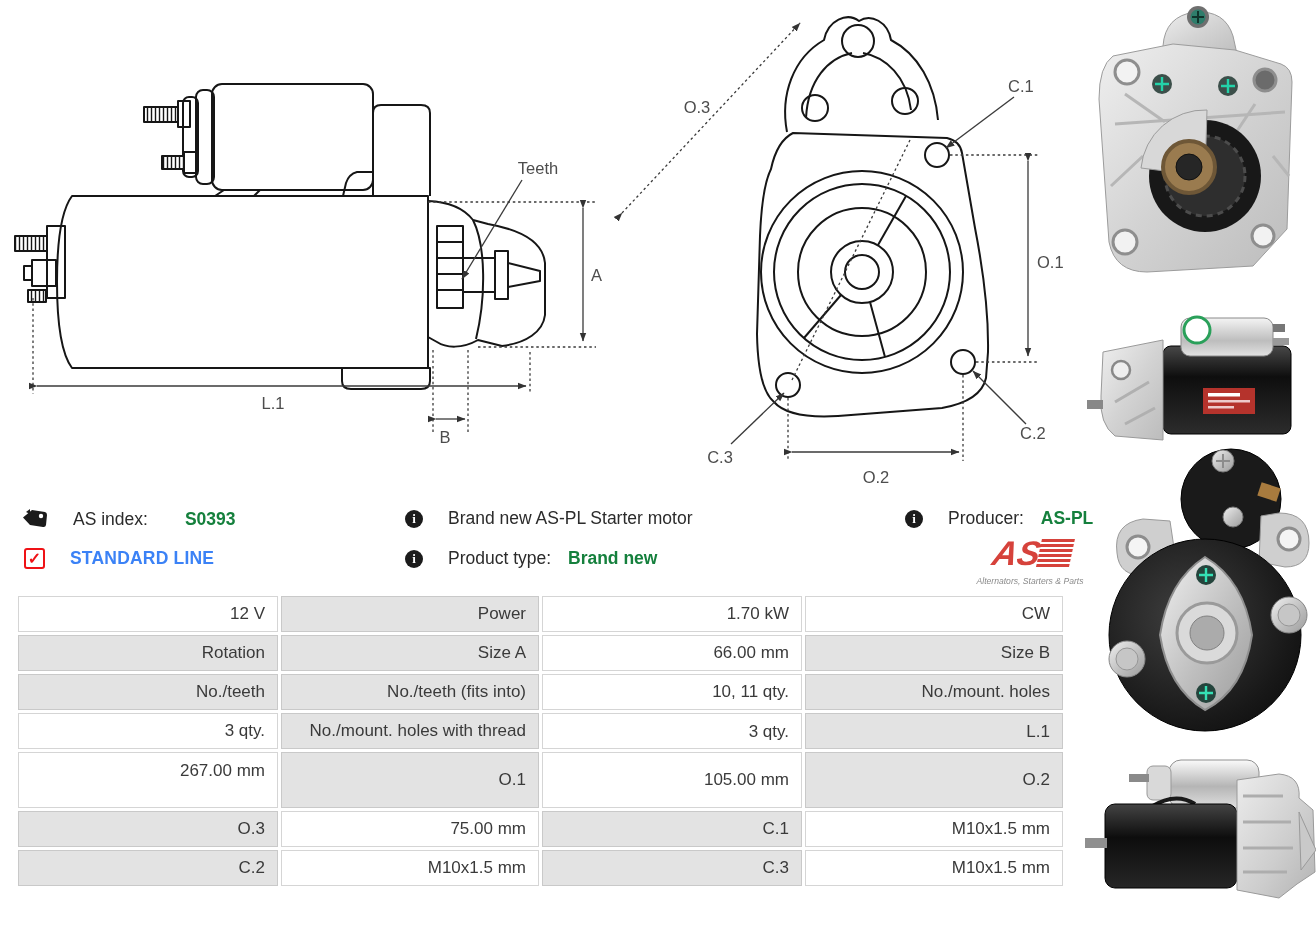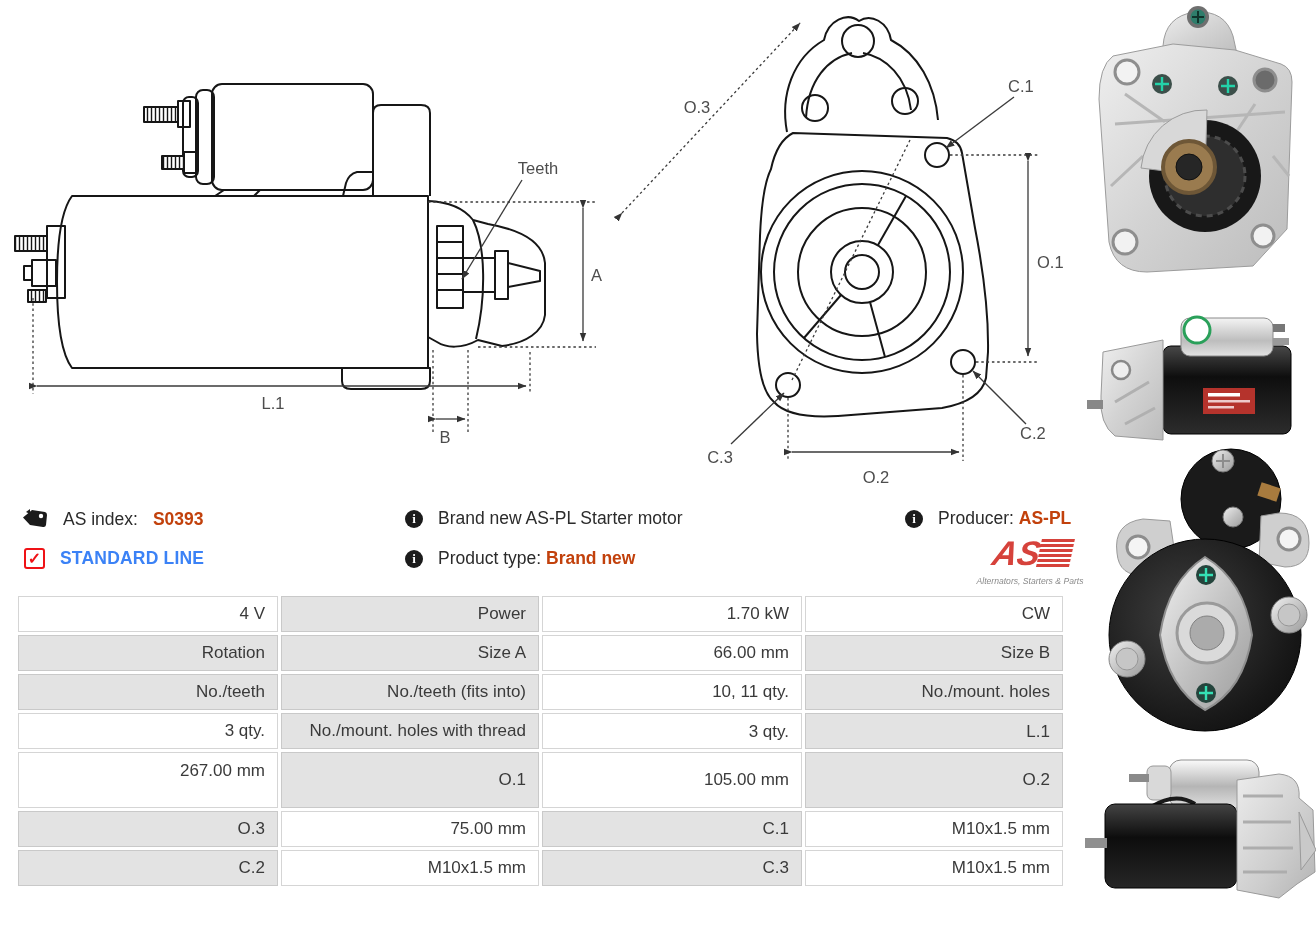--- a/index.html
+++ b/index.html
@@ -1,21 +1,21 @@
 <!DOCTYPE html>
 <html><head>
 <meta charset="utf-8">
 <style>
   html,body{margin:0;padding:0;background:#fff;}
   .page{position:relative;width:1316px;height:936px;background:#fff;overflow:hidden;
         font-family:"Liberation Sans",sans-serif;color:#2e2e2e;}
   .diag{position:absolute;}
   .photo{position:absolute;}
-  .info-row{position:absolute;display:flex;align-items:center;gap:15px;font-size:17.5px;color:#2b2b2b;white-space:nowrap;}
-  .info-row b{font-weight:bold;color:#c2410c;}
+  .info-row{position:absolute;display:flex;align-items:center;gap:25px;font-size:17.5px;color:#2b2b2b;white-space:nowrap;}
+  .info-row b{font-weight:bold;color:#15803d;margin-left:12px;}
   .std-line{color:#3b82f6;font-weight:bold;letter-spacing:0.2px;}
   .i-icon{display:inline-flex;align-items:center;justify-content:center;width:18px;height:18px;border-radius:50%;
           background:#1b1b1b;color:#fff;font-family:"Liberation Serif",serif;font-weight:bold;font-size:13px;flex:0 0 auto;}
   .chk{display:inline-flex;align-items:center;justify-content:center;width:17px;height:17px;border:2.5px solid #ef1216;
        border-radius:3px;color:#ef1216;font-weight:bold;font-size:16px;line-height:1;flex:0 0 auto;}
   .as-logo{position:absolute;left:972px;top:534px;width:116px;text-align:center;}
   .as-logo .tagline{font-size:8.6px;color:#8a8a8a;margin-top:-2px;white-space:nowrap;font-style:italic;}
   
   .spec{position:absolute;left:18px;top:596px;display:grid;
         grid-template-columns:260px 258px 260px 258px;
@@ -306,21 +306,21 @@
           <rect x="66" y="25" width="33" height="3"></rect>
             <rect x="66" y="30" width="33" height="3"></rect>
         </g>
         <text x="44" y="31" text-anchor="middle" font-family="Liberation Sans, sans-serif" font-style="italic" font-weight="bold" font-size="34" fill="#d6423b">AS</text>
       </g>
     </svg>
     <div class="tagline">Alternators, Starters &amp; Parts</div>
   </div>
 
   <div class="spec">
-    <div class="cell value">4 V</div>
+    <div class="cell value">12 V</div>
     <div class="cell label">Power</div>
     <div class="cell value">1.70 kW</div>
 
     <div class="cell value">CW</div>
     <div class="cell label">Rotation</div>
     <div class="cell label">Size A</div>
     <div class="cell value">66.00 mm</div>
 
     <div class="cell label">Size B</div>
     <div class="cell label">No./teeth</div>

